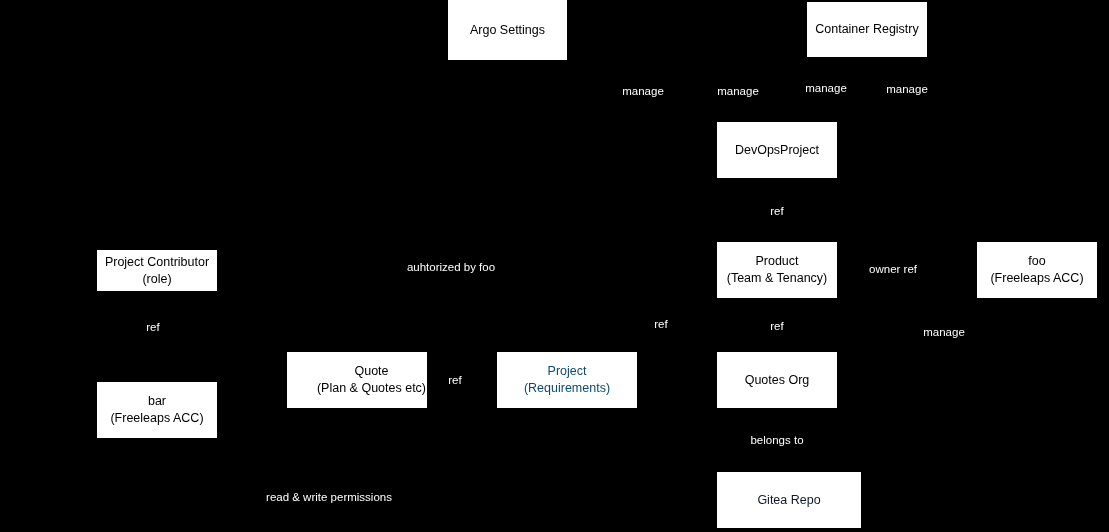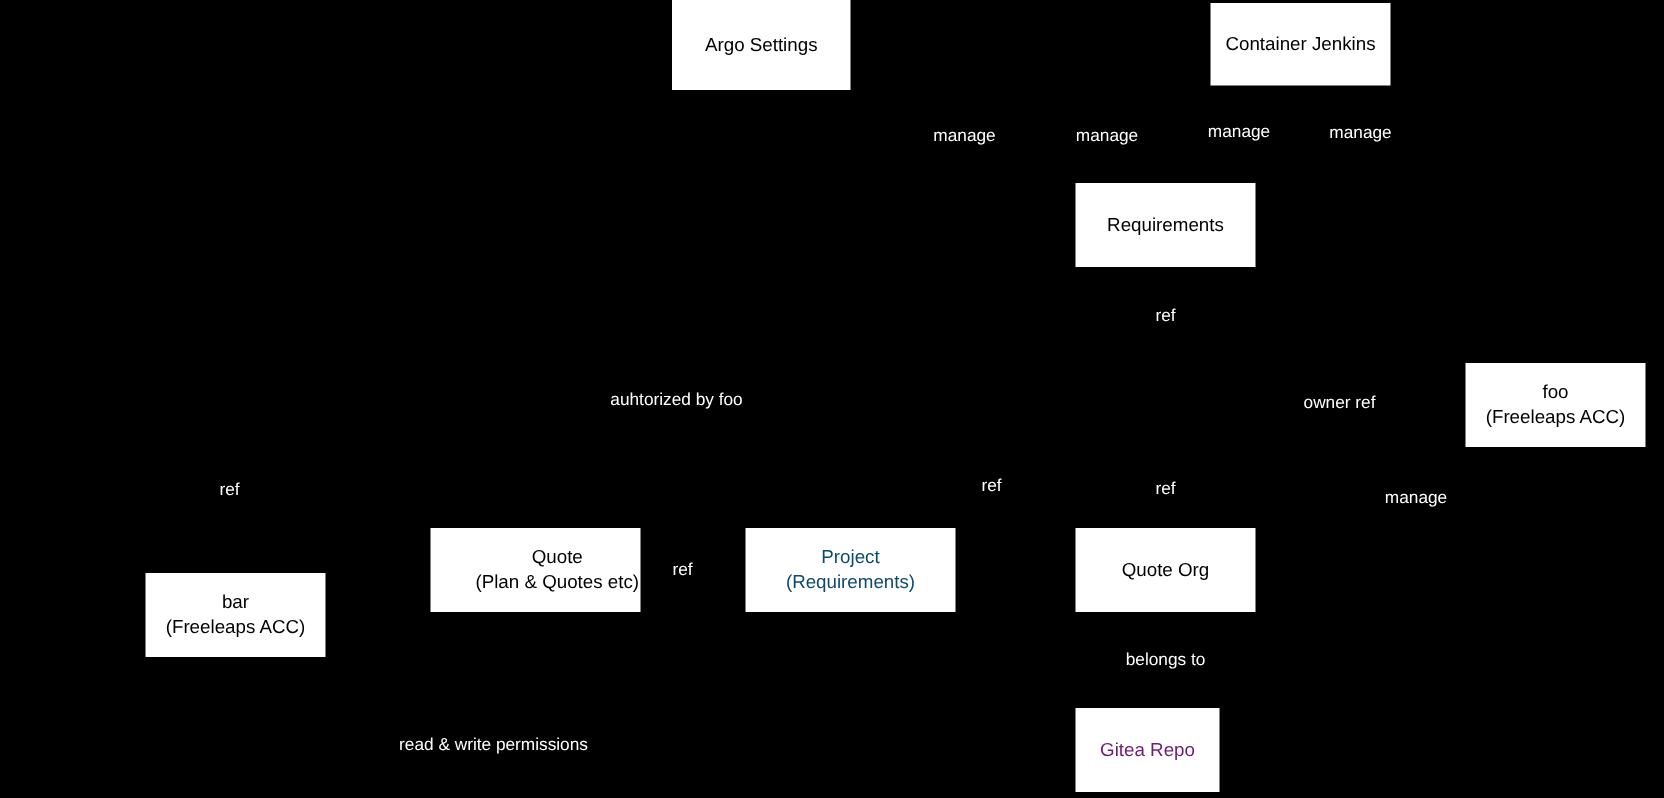--- a/index.html
+++ b/index.html
@@ -45,45 +45,53 @@
   }
 </style>
 </head>
 <body>
 
 <div id="stage" style="background: rgb(0, 0, 0);">
     <div class="node" style="left: 448px; top: 0px; width: 119px; height: 60px; background: rgb(255, 255, 255); color: rgb(0, 0, 0);">
       <span class="node-line">Argo Settings</span>
     </div>
     <div class="node" style="left: 807px; top: 2px; width: 120px; height: 55px; background: rgb(255, 255, 255); color: rgb(0, 0, 0);">
-      <span class="node-line">Container Jenkins</span>
+      <span class="node-line">Container Registry</span>
     </div>
     <div class="node" style="left: 717px; top: 122px; width: 120px; height: 56px; background: rgb(255, 255, 255); color: rgb(0, 0, 0);">
-      <span class="node-line">Requirements</span>
+      <span class="node-line">DevOpsProject</span>
+    </div>
+    <div class="node" style="left: 717px; top: 242px; width: 120px; height: 56px; background: rgb(255, 255, 255); color: rgb(0, 0, 0);">
+      <span class="node-line">Product</span>
+      <span class="node-line">(Team &amp; Tenancy)</span>
     </div>
     <div class="node" style="left: 977px; top: 242px; width: 120px; height: 56px; background: rgb(255, 255, 255); color: rgb(0, 0, 0);">
       <span class="node-line">foo</span>
       <span class="node-line">(Freeleaps ACC)</span>
+    </div>
+    <div class="node" style="left: 97px; top: 250px; width: 120px; height: 41px; background: rgb(255, 255, 255); color: rgb(0, 0, 0);">
+      <span class="node-line">Project Contributor</span>
+      <span class="node-line">(role)</span>
     </div>
     <div class="node" style="left: 97px; top: 352px; width: 120px; height: 56px; background: rgb(255, 255, 255); color: rgb(0, 0, 0); margin-top: 30px;">
       <span class="node-line">bar</span>
       <span class="node-line">(Freeleaps ACC)</span>
     </div>
     <div class="node" style="left: 287px; top: 352px; width: 140px; height: 56px; background: rgb(255, 255, 255); color: rgb(0, 0, 0); padding-left: 29px;">
       <span class="node-line">Quote</span>
       <span class="node-line">(Plan &amp; Quotes etc)</span>
     </div>
     <div class="node" style="left: 497px; top: 352px; width: 140px; height: 56px; background: rgb(255, 255, 255); color: #0c4a6e;">
       <span class="node-line">Project</span>
       <span class="node-line">(Requirements)</span>
     </div>
     <div class="node" style="left: 717px; top: 352px; width: 120px; height: 56px; background: rgb(255, 255, 255); color: rgb(0, 0, 0);">
-      <span class="node-line">Quote Org</span>
+      <span class="node-line">Quotes Org</span>
     </div>
-    <div class="node" style="left: 717px; top: 472px; width: 96px; height: 56px; background: rgb(255, 255, 255); color: #701a75;">
+    <div class="node" style="left: 717px; top: 472px; width: 144px; height: 56px; background: rgb(255, 255, 255); color: #0f172a;">
       <span class="node-line">Gitea Repo</span>
     </div>
     <span class="edge-label" style="left: 643px; top: 92px; color: rgb(255, 255, 255); background: rgb(0, 0, 0);">manage</span>
     <span class="edge-label" style="left: 738px; top: 92px; color: rgb(255, 255, 255); background: rgb(0, 0, 0);">manage</span>
     <span class="edge-label" style="left: 826px; top: 89px; color: rgb(255, 255, 255); background: rgb(0, 0, 0);">manage</span>
     <span class="edge-label" style="left: 907px; top: 90px; color: rgb(255, 255, 255); background: rgb(0, 0, 0);">manage</span>
     <span class="edge-label" style="left: 777px; top: 212px; color: rgb(255, 255, 255); background: rgb(0, 0, 0);">ref</span>
     <span class="edge-label" style="left: 451px; top: 268px; color: rgb(255, 255, 255); background: rgb(0, 0, 0);">auhtorized by foo</span>
     <span class="edge-label" style="left: 893px; top: 270px; color: rgb(255, 255, 255); background: rgb(0, 0, 0);">owner ref</span>
     <span class="edge-label" style="left: 944px; top: 333px; color: rgb(255, 255, 255); background: rgb(0, 0, 0);">manage</span>

